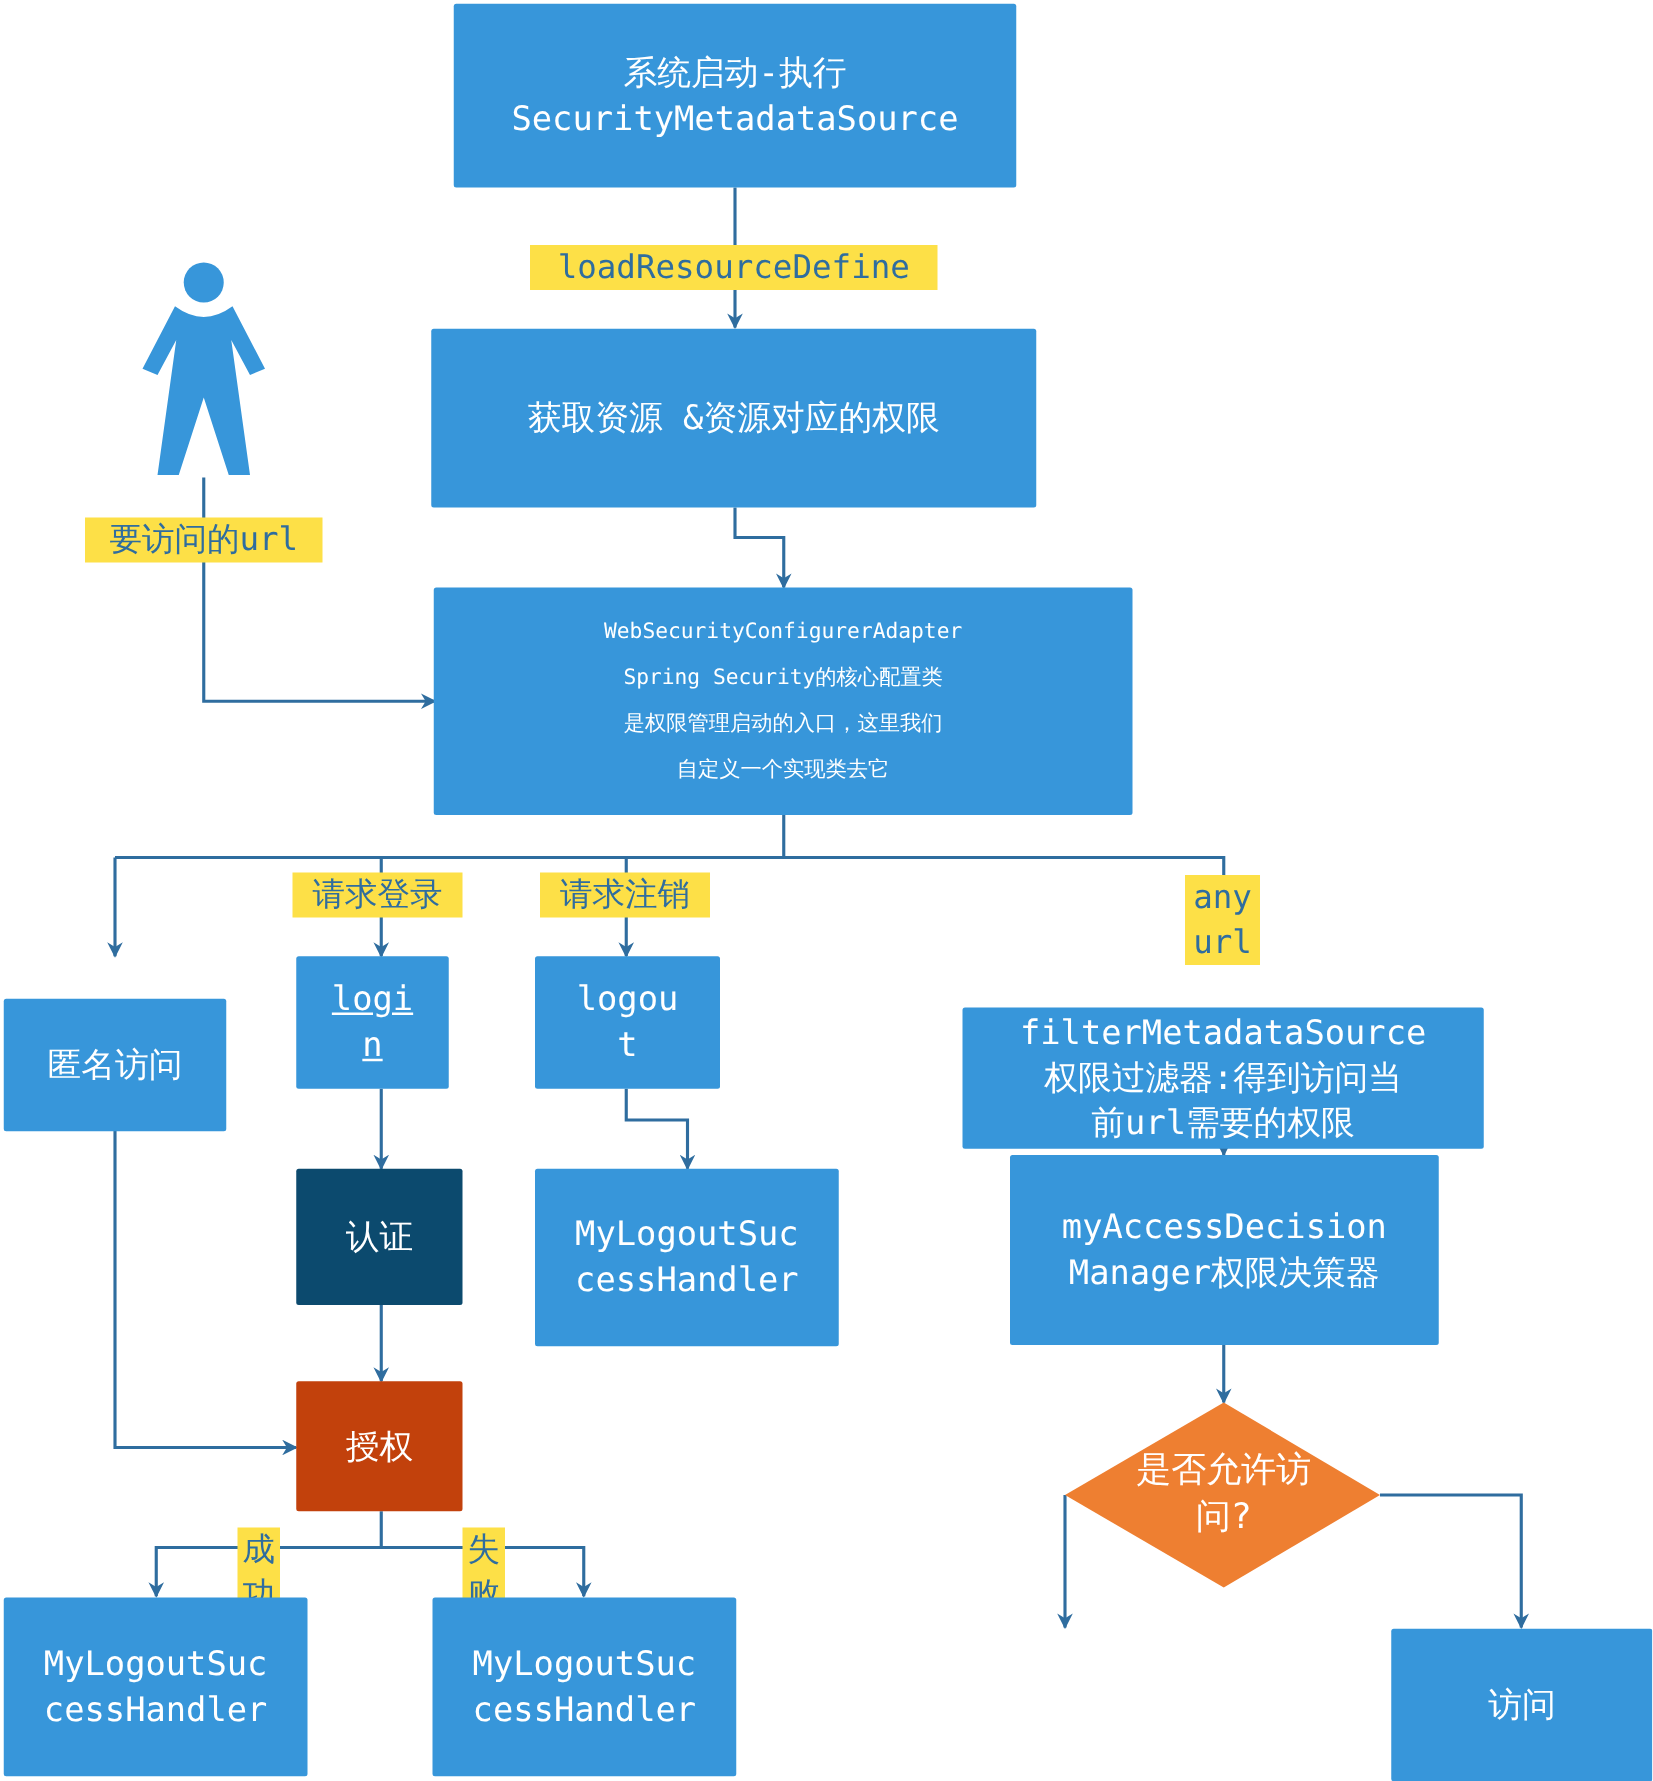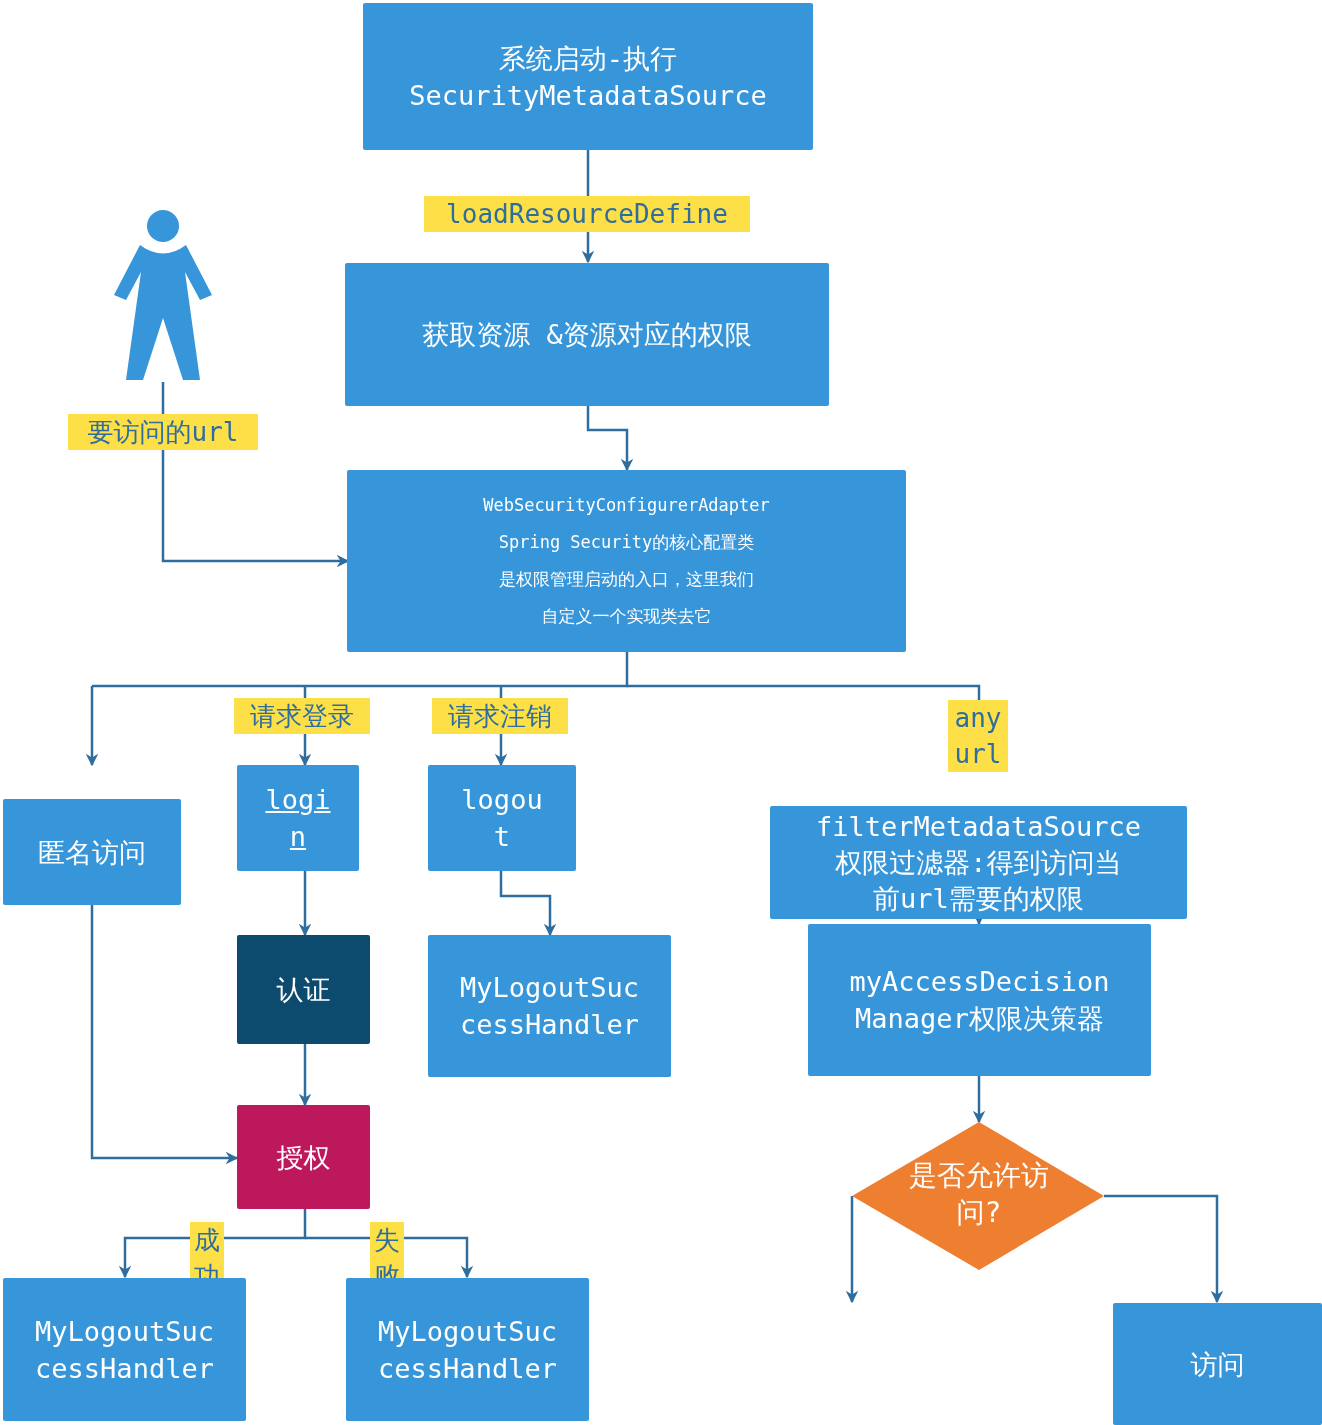--- a/index.html
+++ b/index.html
@@ -5,21 +5,21 @@
   html, body { margin: 0; padding: 0; background: #ffffff; }
   #canvas { position: relative; width: 1322px; height: 1425px; background: #ffffff; overflow: hidden;
     font-family: "DejaVu Sans Mono", "Liberation Mono", monospace; }
   svg#edges { position: absolute; left: 0; top: 0; width: 1322px; height: 1425px; }
   .node { position: absolute; box-sizing: border-box; display: flex; align-items: center; justify-content: center;
     text-align: center; color: #ffffff; border-radius: 2px; font-size: 27px; line-height: 37px; padding: 0 8px;
     word-break: break-all; }
   .node span { display: block; white-space: pre-wrap; }
   .blue { background: #3796da; }
   .green { background: #0c4a6e; }
-  .amber { background: #be185d; }
+  .amber { background: #c2410c; }
   .label { position: absolute; color: #2f6d9f; font-size: 26px; line-height: 36px; background: #fde047;
     text-align: center; white-space: pre-wrap; }
   .diamond-text { position: absolute; color: #ffffff; font-size: 28px; line-height: 37px; text-align: center; }
 </style>
 </head>
 <body>
 
 <div id="canvas">
 
   <svg id="edges" xmlns="http://www.w3.org/2000/svg">

